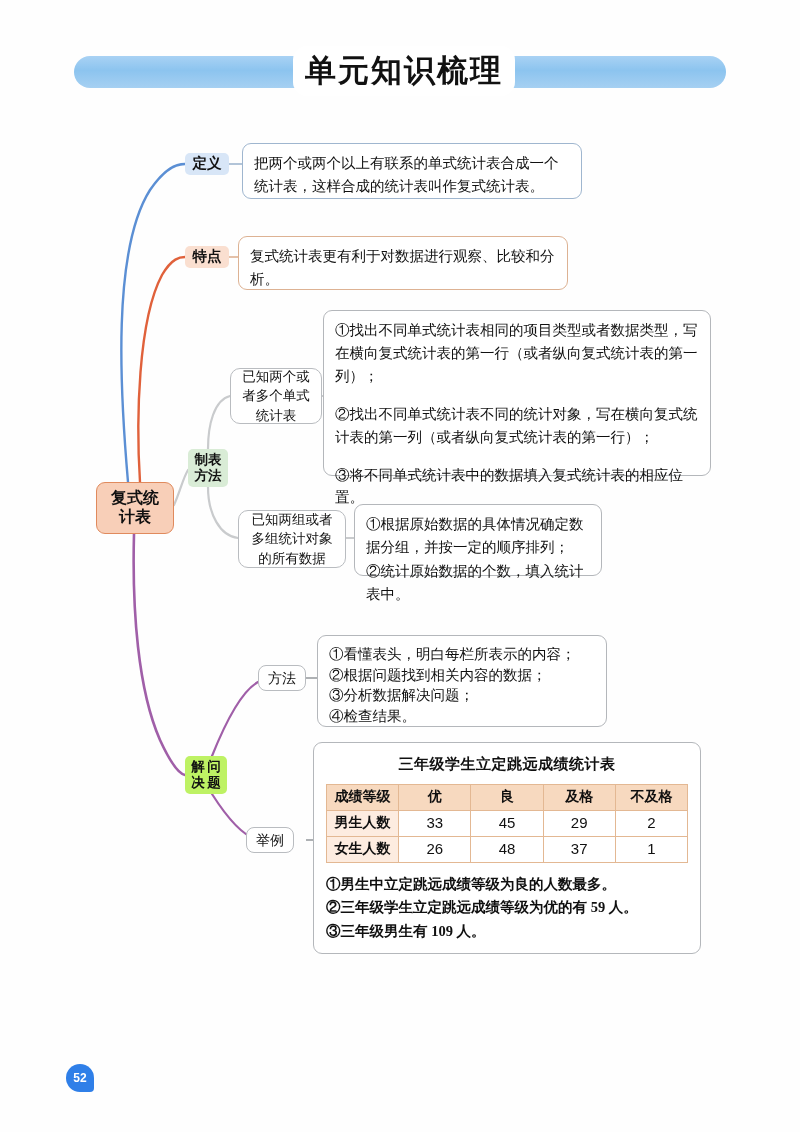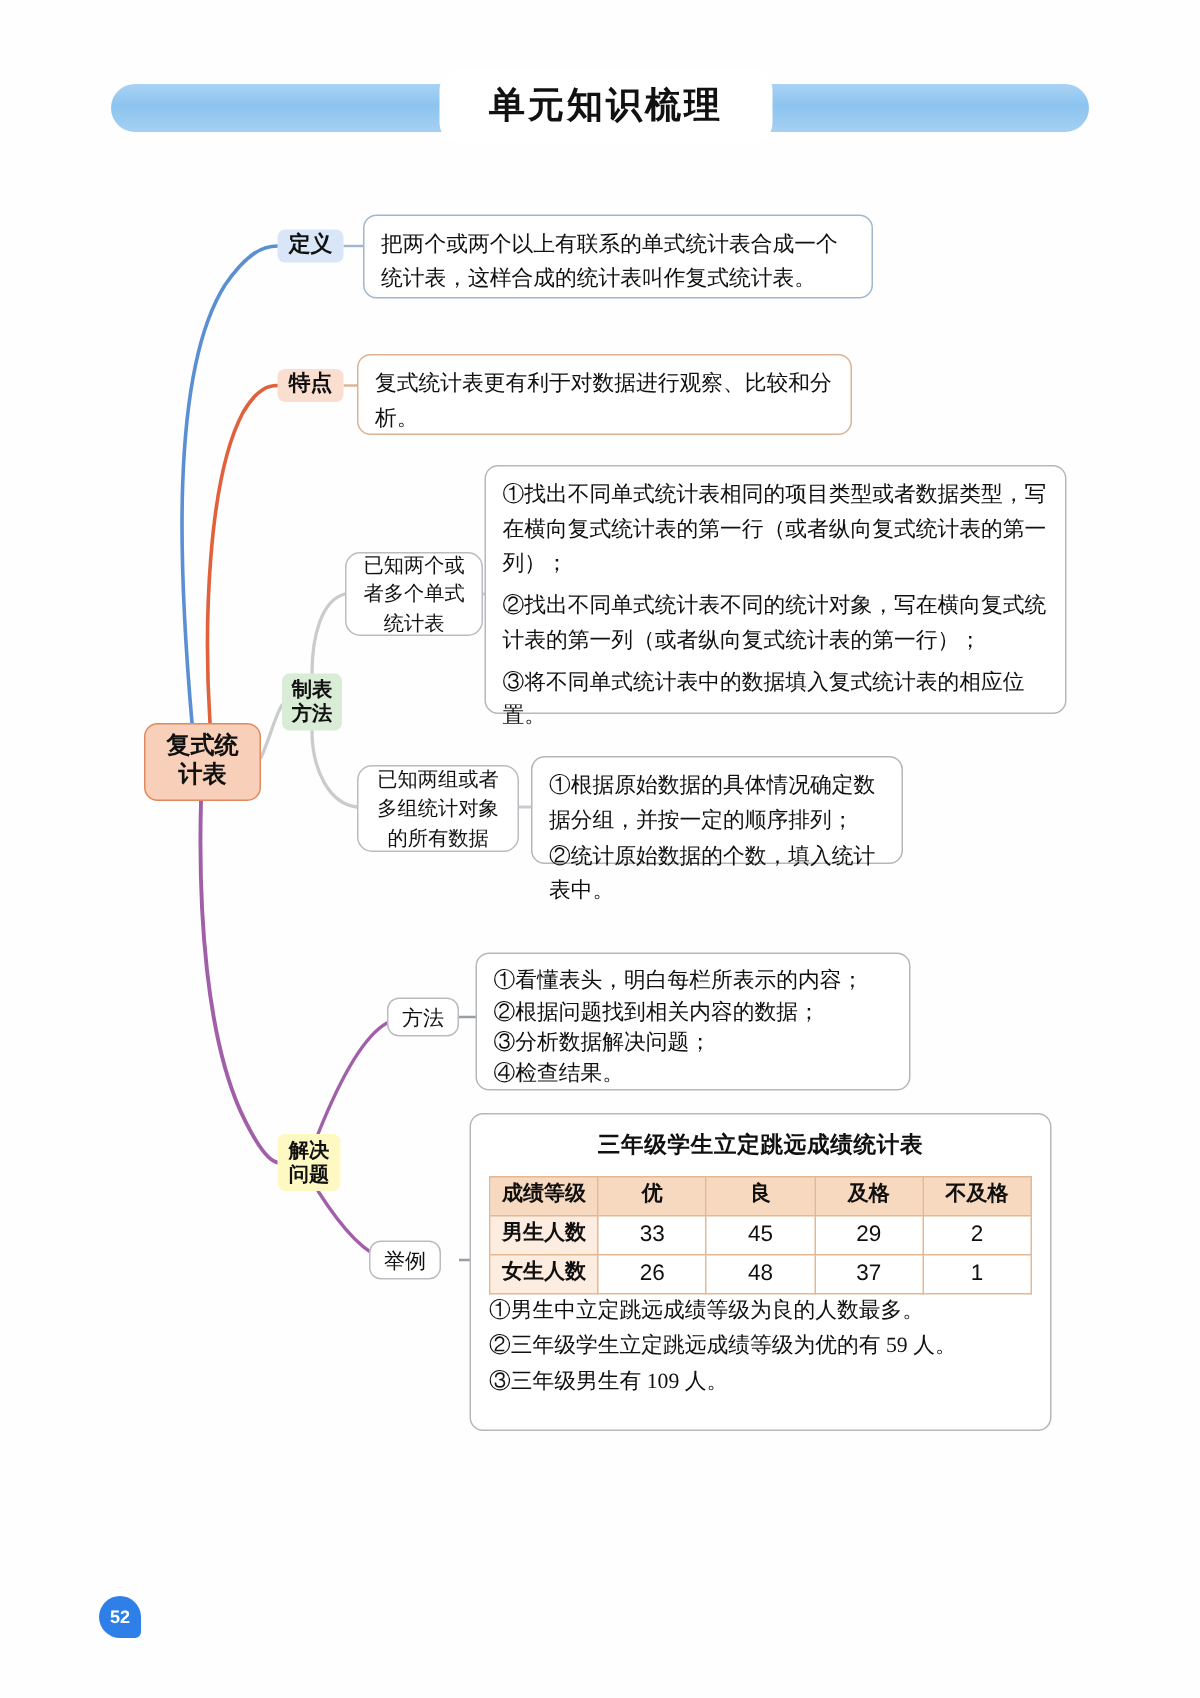--- a/index.html
+++ b/index.html
@@ -48,21 +48,21 @@
   }
   .banner-title {
     position: absolute;
     left: 219px;
     top: -6px;
     width: 222px;
     height: 50px;
     line-height: 50px;
     text-align: center;
     font-family: "Liberation Sans", "DejaVu Sans", sans-serif;
-    font-size: 24px;
+    font-size: 31px;
     font-weight: bold;
     letter-spacing: 2px;
     color: #111111;
     white-space: nowrap;
   }
 
   
   #wires {
     position: absolute;
     left: 0;
@@ -102,22 +102,22 @@
     border-radius: 5px;
     font-size: 14.5px;
     font-weight: bold;
     color: #111;
     padding: 2px 5px;
   }
   .lbl-def   { left: 185px; top: 153px; width: 44px; height: 22px; background: #d8e6f7; }
   .lbl-feat  { left: 185px; top: 246px; width: 44px; height: 22px; background: #fadfd0; }
   .lbl-make  { left: 188px; top: 449px; width: 40px; height: 38px; background: #d9ecd6;
                flex-direction: column; font-size: 13.5px; }
-  .lbl-solve { left: 185px; top: 756px; width: 42px; height: 38px; background: #fef9c3;
-               flex-direction: column; font-size: 13.5px; }
+  .lbl-solve { left: 185px; top: 756px; width: 42px; height: 38px; background: #bef264;
+               flex-direction: row; font-size: 13.5px; }
 
   .sublbl {
     background: #ffffff;
     border: 1.3px solid #b9bcc0;
     border-radius: 8px;
     font-size: 14px;
     color: #111;
   }
   .lbl-method { left: 258px; top: 665px; width: 48px; height: 26px; font-weight: normal; }
   .lbl-case   { left: 246px; top: 827px; width: 48px; height: 26px; font-weight: normal; }
@@ -162,21 +162,21 @@
               border: 1.4px solid #ddb293; }
   .box-make1{ left: 323px; top: 310px; width: 388px; height: 166px;
               border: 1.4px solid #b4b7bb; }
   .box-make2{ left: 354px; top: 504px; width: 248px; height: 72px;
               border: 1.4px solid #b4b7bb; }
   .box-method{left: 317px; top: 635px; width: 290px; height: 92px;
               border: 1.4px solid #b4b7bb; line-height: 1.42; }
   .box-case { left: 313px; top: 742px; width: 388px; height: 212px;
               border: 1.4px solid #b4b7bb; padding: 9px 12px; }
 
-  .box-make1 p + p { margin-top: 5px; }
+  .box-make1 p + p { margin-top: 15px; }
   .box-make2 p + p { margin-top: 1px; }
 
   
   .tbl-title {
     text-align: center;
     font-family: "Liberation Serif", "DejaVu Serif", serif;
     font-size: 15px;
     font-weight: bold;
     color: #101010;
     margin: 1px 0 7px 0;
@@ -200,24 +200,26 @@
   }
   table.stat thead th { background: #f7d9bf; }
   table.stat tbody td.rowhead { background: #fdece0; }
   table.stat tbody td.num {
     background: #ffffff;
     font-family: "Liberation Sans", "DejaVu Sans", sans-serif;
     font-weight: normal;
     font-size: 15px;
   }
   .concl {
+    margin-top: 10px;
     font-size: 14.5px;
     line-height: 1.62;
     font-family: "Liberation Serif", "DejaVu Serif", serif;
     color: #101010;
+    font-weight: bold;
   }
   .concl p { margin: 0; }
 
   
   .pagenum {
     position: absolute;
     left: 66px;
     top: 1064px;
     width: 28px;
     height: 28px;

